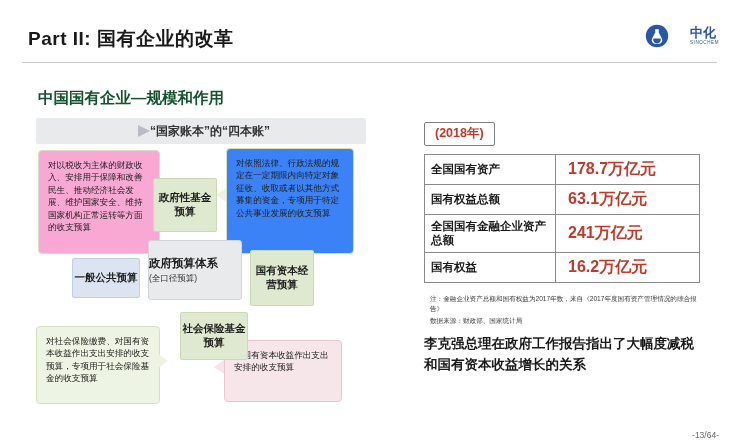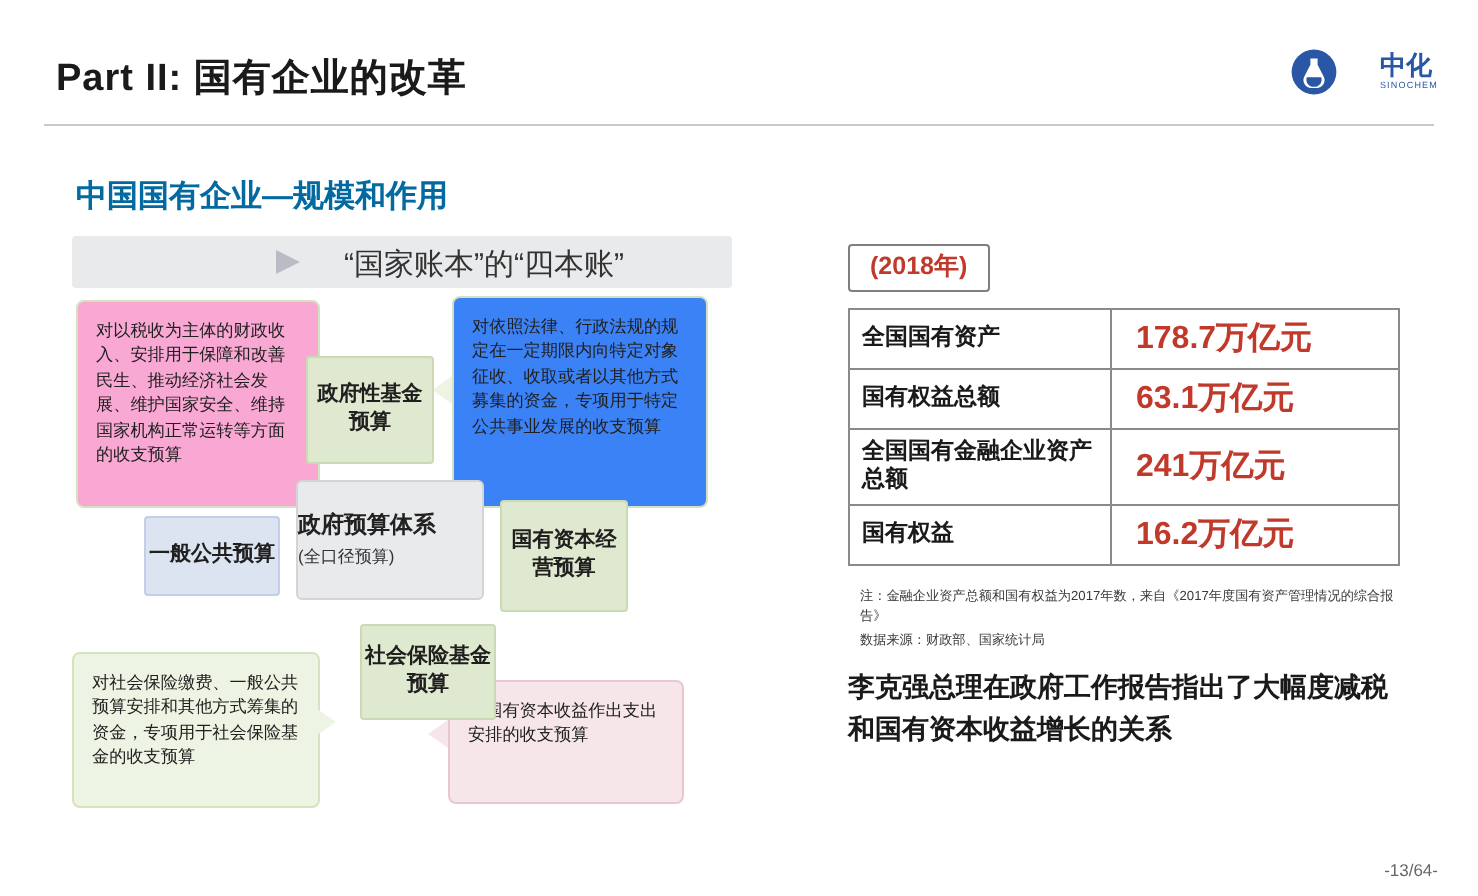--- a/index.html
+++ b/index.html
@@ -71,21 +71,21 @@
     line-height: 1;
     margin-top: 2px;
   }
   
   .section-title {
     position: absolute;
     left: 38px;
     top: 88px;
     font-size: 15.5px;
     font-weight: bold;
-    color: #0369a1;
+    color: #14532d;
   }
   
   .diagram {
     position: absolute;
     left: 30px;
     top: 118px;
     width: 375px;
     height: 290px;
   }
   .diagram-head {
@@ -101,24 +101,24 @@
     position: absolute;
     left: 108px;
     top: 7px;
     width: 0; height: 0;
     border-left: 12px solid #b9bcc4;
     border-top: 6px solid transparent;
     border-bottom: 6px solid transparent;
   }
   .diagram-head-label {
     position: absolute;
-    left: 142px;
+    left: 120px;
     top: 5px;
-    font-size: 15px;
-    font-weight: normal;
+    font-size: 12px;
+    font-weight: bold;
     color: #333333;
   }
 
   
   .center-node {
     position: absolute;
     left: 118px;
     top: 122px;
     width: 92px;
     height: 58px;
@@ -345,21 +345,21 @@
     <div class="diagram-head"></div>
     <div class="diagram-head-arrow"></div>
     <div class="diagram-head-label">“国家账本”的“四本账”</div>
 
     <div class="bubble bubble-tl">对以税收为主体的财政收入、安排用于保障和改善民生、推动经济社会发展、维护国家安全、维持国家机构正常运转等方面的收支预算</div>
     <div class="tail tail-tl"></div>
 
     <div class="bubble bubble-tr">对依照法律、行政法规的规定在一定期限内向特定对象征收、收取或者以其他方式募集的资金，专项用于特定公共事业发展的收支预算</div>
     <div class="tail tail-tr"></div>
 
-    <div class="bubble bubble-bl">对社会保险缴费、一般公共预算安排和其他方式筹集的资金，专项用于社会保险基金的收支预算</div>
+    <div class="bubble bubble-bl">对社会保险缴费、对国有资本收益作出支出安排的收支预算，专项用于社会保险基金的收支预算</div>
     <div class="tail tail-bl"></div>
 
     <div class="bubble bubble-br">对国有资本收益作出支出安排的收支预算</div>
     <div class="tail tail-br"></div>
 
     <div class="gbox gbox-top">政府性基金预算</div>
     <div class="gbox gbox-left">一般公共预算</div>
     <div class="gbox gbox-right">国有资本经营预算</div>
     <div class="gbox gbox-bottom">社会保险基金预算</div>
 

